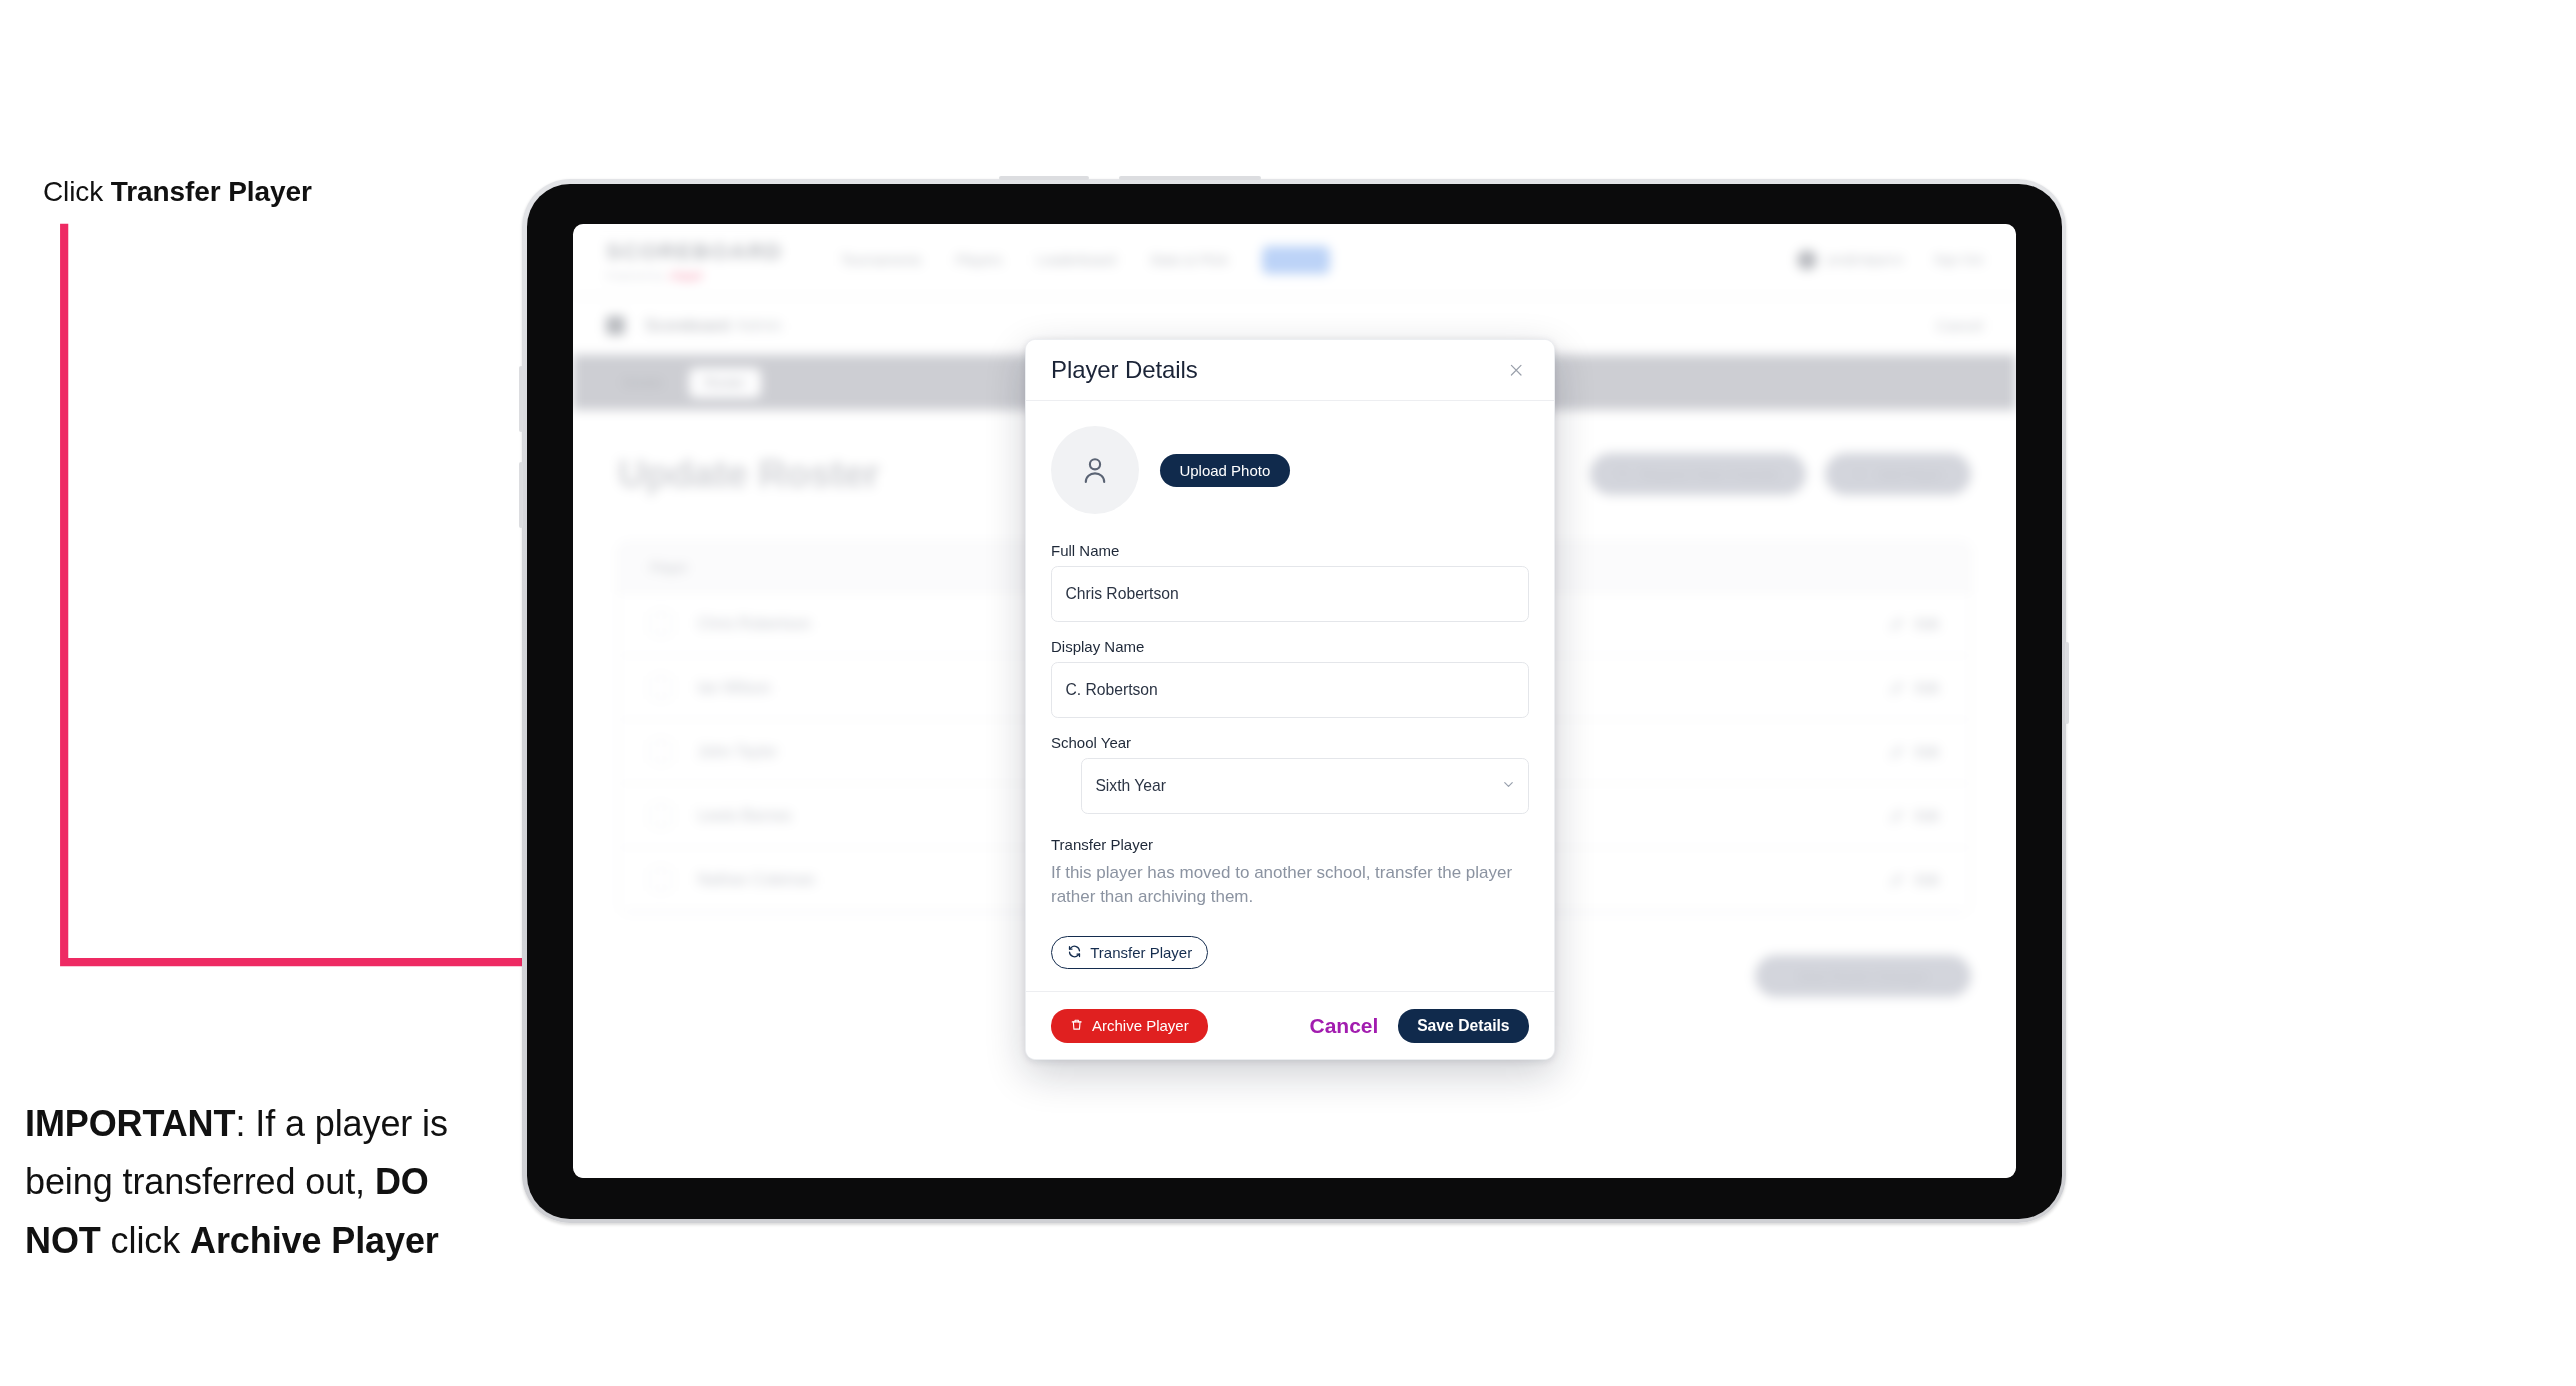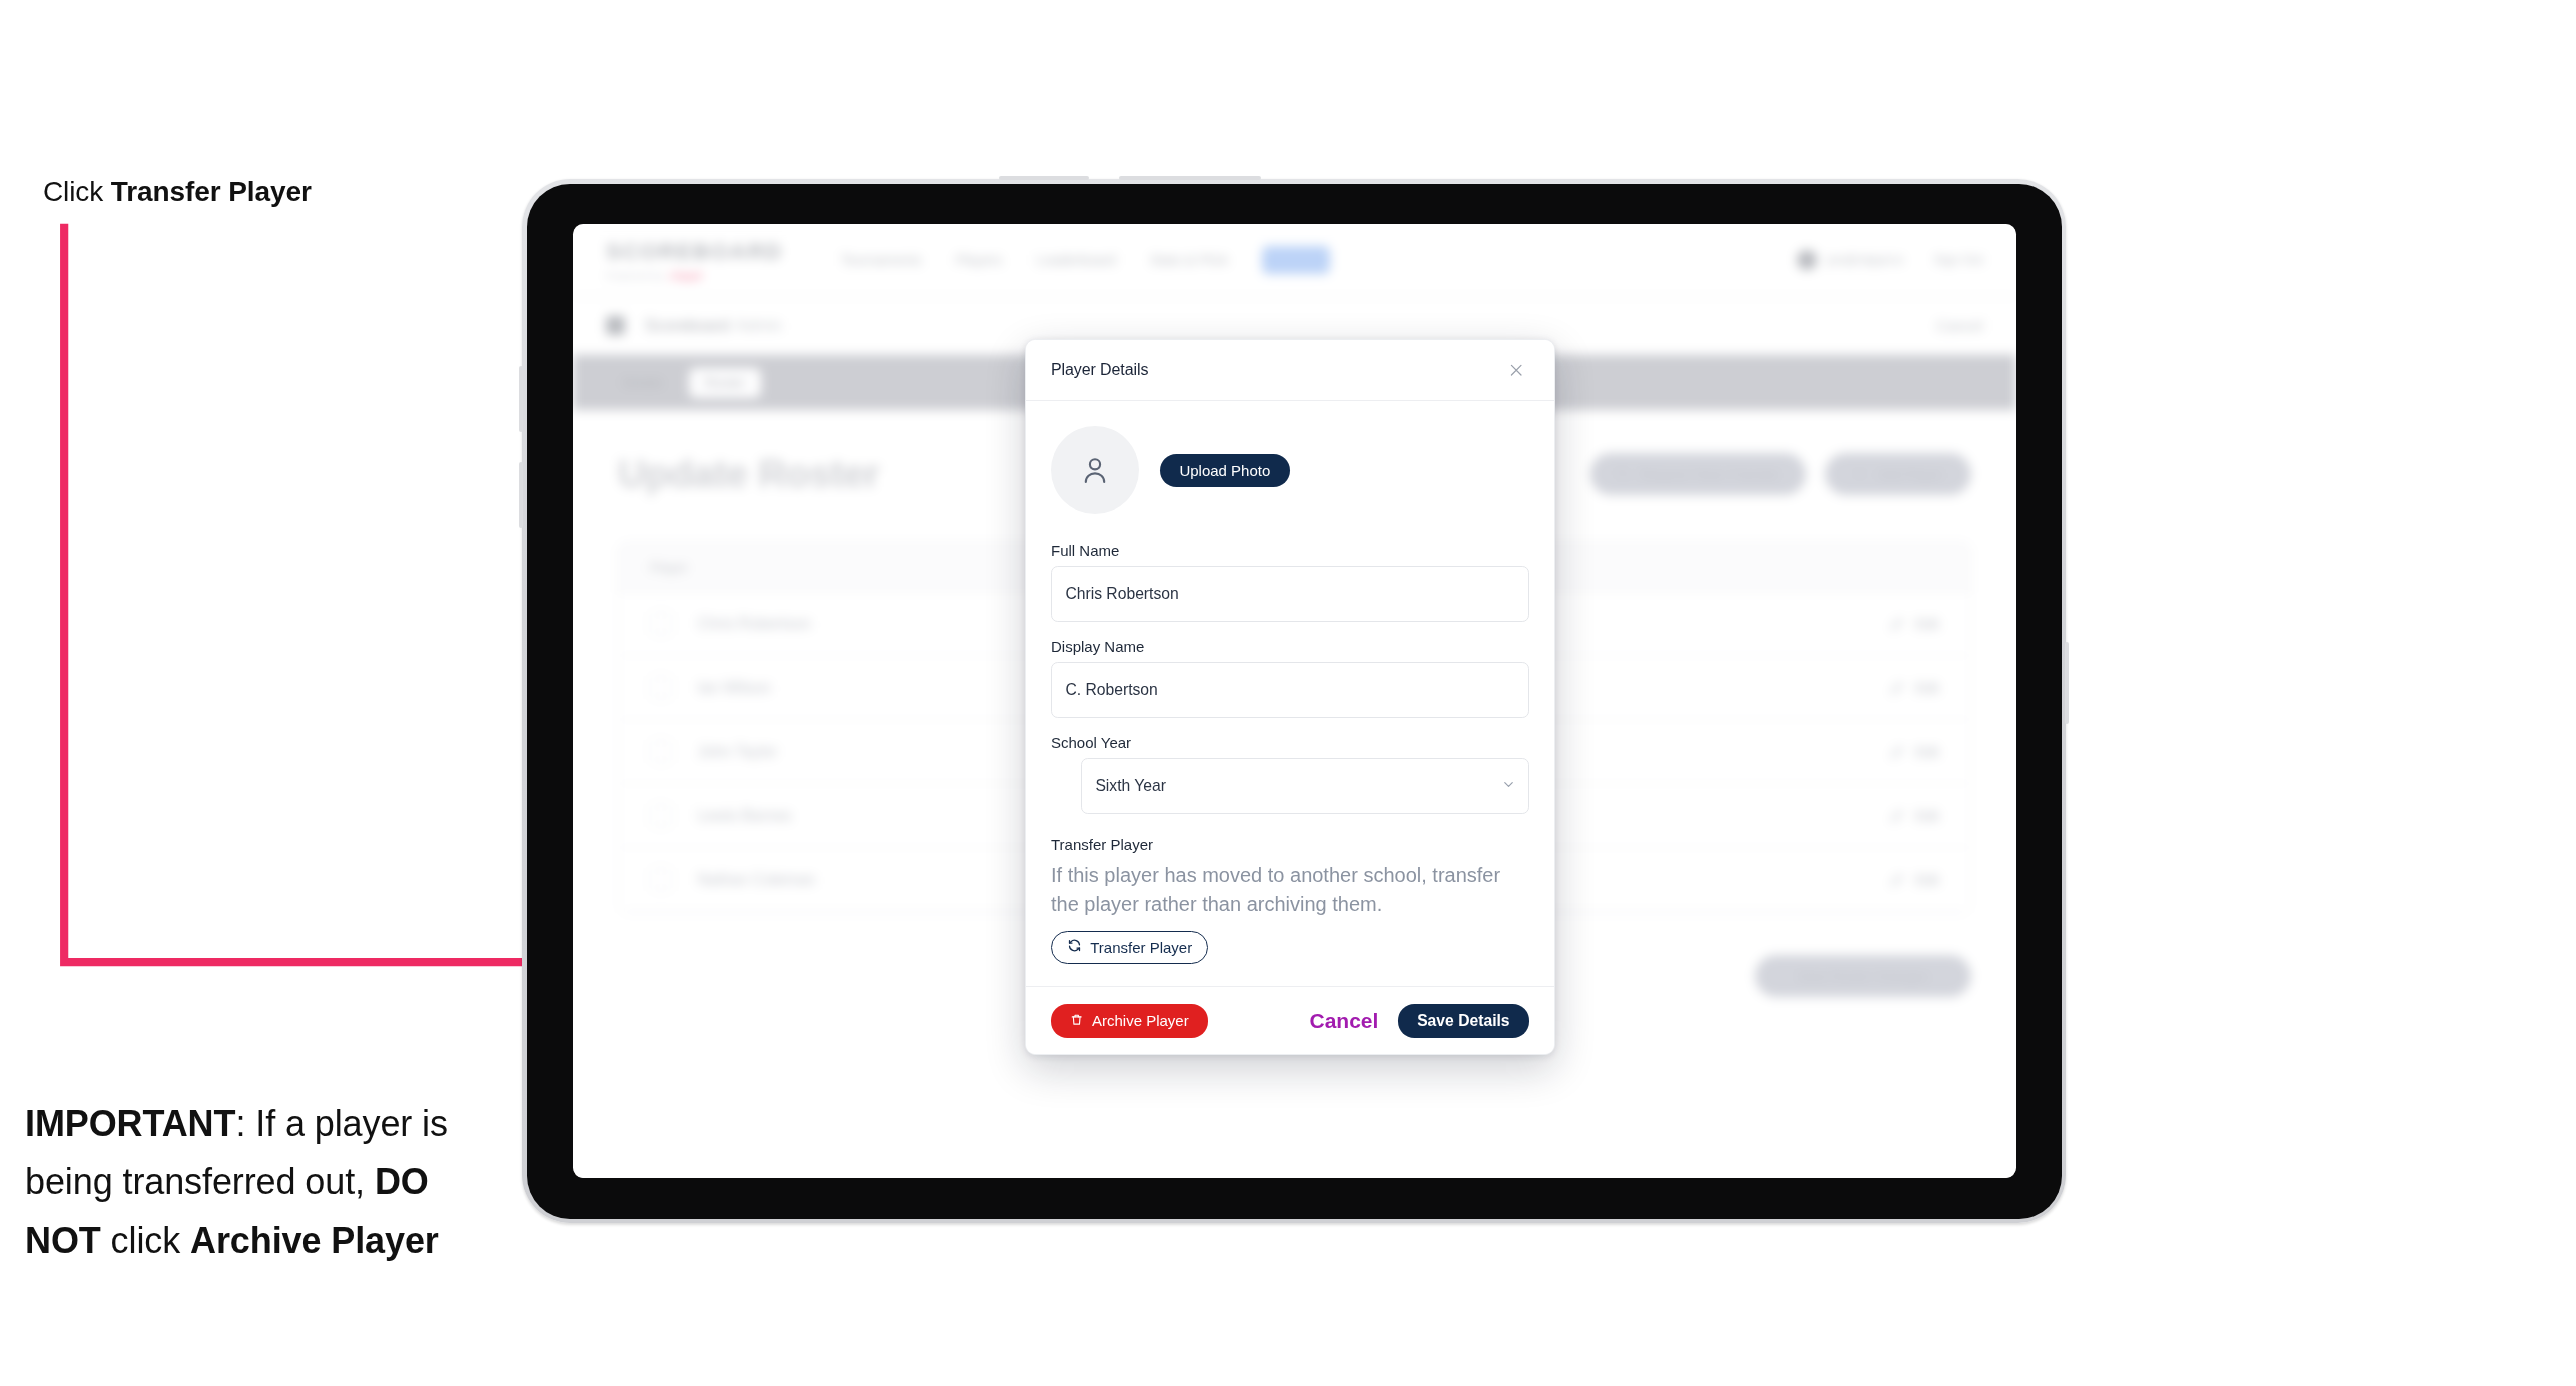--- a/index.html
+++ b/index.html
@@ -182,21 +182,21 @@
     border-radius: 10.4px;
     background: #ffffff;
     box-shadow: 0 13.4px 40px rgba(14,22,40,0.20), 0 1.5px 7.5px rgba(14,22,40,0.10);
     overflow: hidden;
     border: 0.7px solid #eceef1;
   }
   .modal-header {
     height: 61px; display: flex; align-items: center;
     padding: 0 25px; border-bottom: 0.7px solid #edeef1; background: #fff;
   }
-  .modal-title { font-size: 16px; color: #1b2437; font-weight: 400; letter-spacing: -0.1px;}
+  .modal-title { font-size: 24px; color: #1b2437; font-weight: 400; letter-spacing: -0.1px;}
   .modal-close {
     margin-left: auto; width: 25px; height: 25px;
     display: flex; align-items: center; justify-content: center;
     color: #9aa0ab;
   }
   .modal-body { padding: 25px 25px 22.4px 25px; }
 
   .photo-row { display: flex; align-items: center; gap: 21px; margin-bottom: 28px; }
   .avatar-circle {
     width: 88px; height: 88px; border-radius: 50%;
@@ -220,21 +220,21 @@
     display: flex; align-items: center;
   }
   .select-wrap { position: relative; padding-left: 30px; }
   .select-chev {
     position: absolute; right: 13.4px; top: 50%; transform: translateY(-50%);
     color: #98a0ad; pointer-events: none;
   }
 
   .transfer-block { margin-top: 22.4px; }
   .transfer-title { font-size: 15px; color: #1e2838; margin-bottom: 7.5px; font-weight: 400;}
-  .transfer-desc { font-size: 20px; color: #8b93a1; line-height: 1.45; margin-bottom: 12px; }
+  .transfer-desc { font-size: 17px; color: #8b93a1; line-height: 1.45; margin-bottom: 26px; }
   .transfer-btn {
     display: inline-flex; align-items: center; gap: 8.2px;
     border: 1.5px solid #142c4e; border-radius: 16.4px;
     height: 33px; padding: 0 15px; background: #fff;
     font-size: 15px; color: #142c4e;
     font-family: "Liberation Sans", sans-serif;
   }
 
   .modal-footer {
     border-top: 0.7px solid #edeef1;

